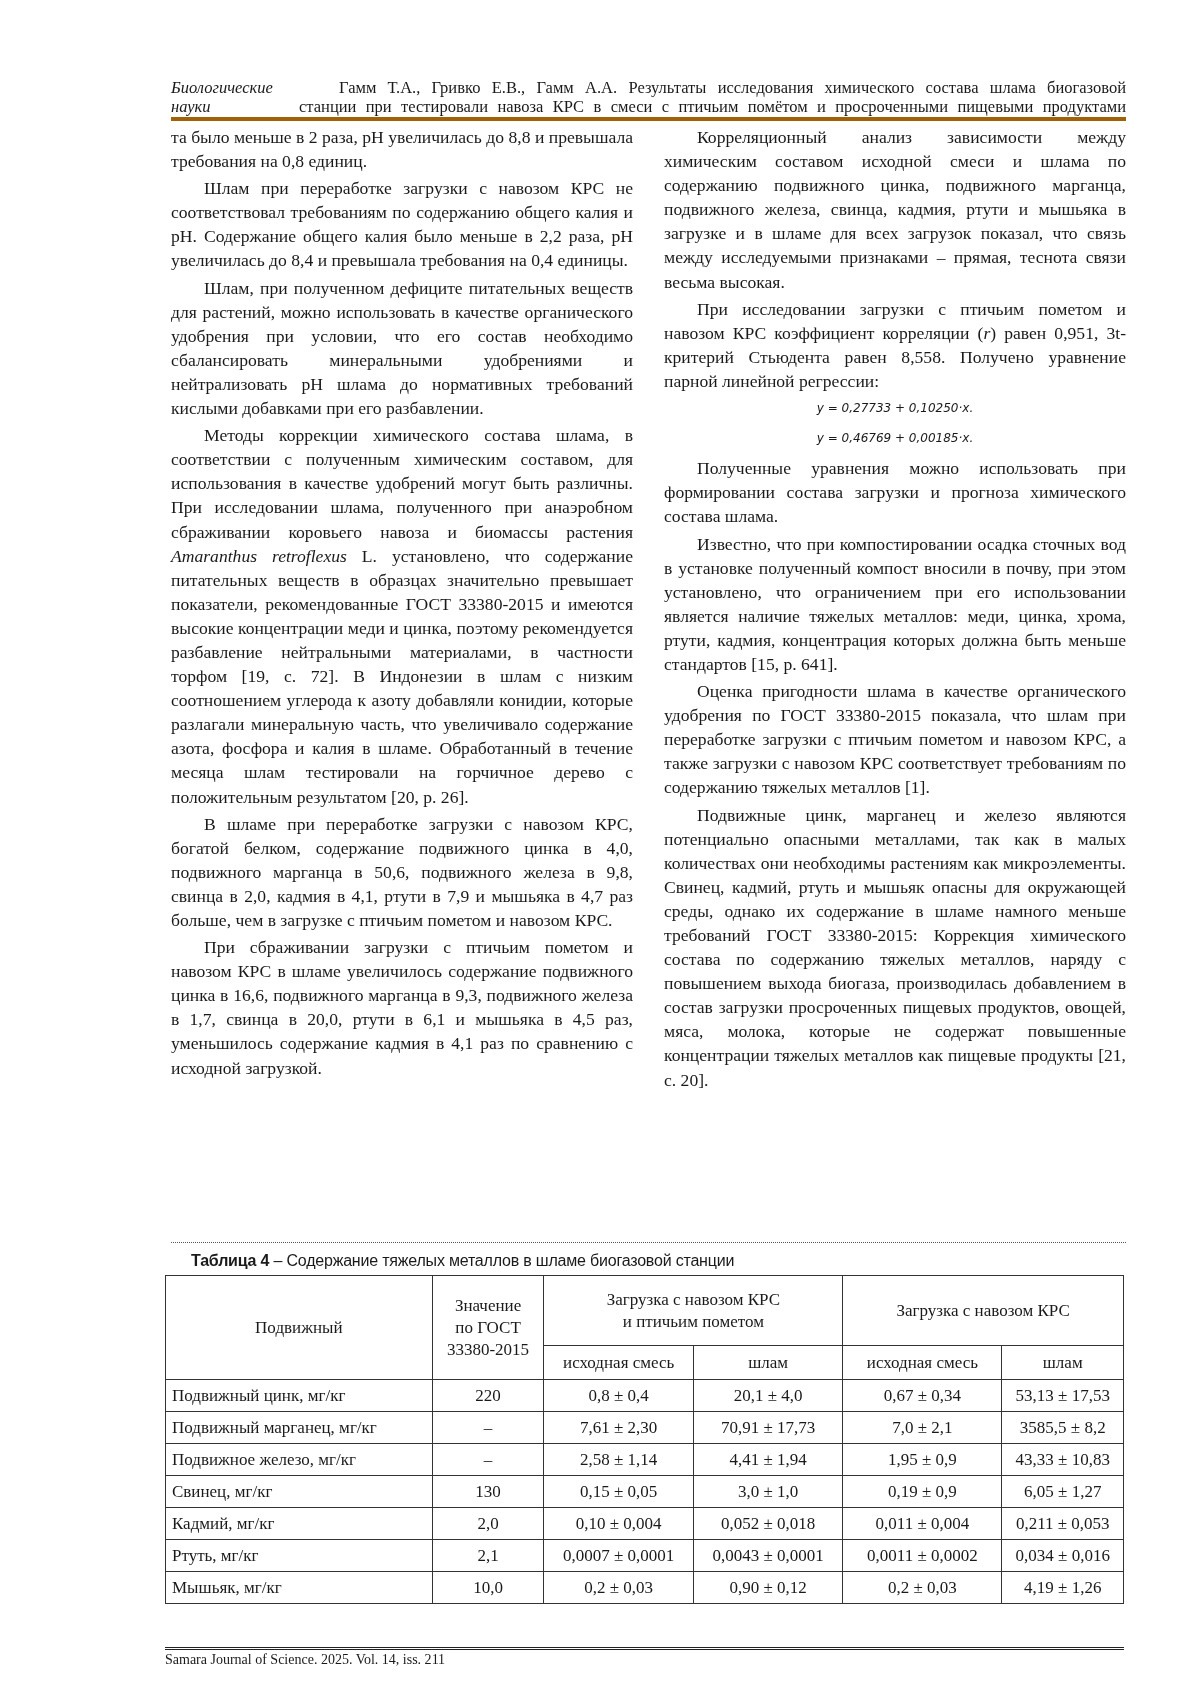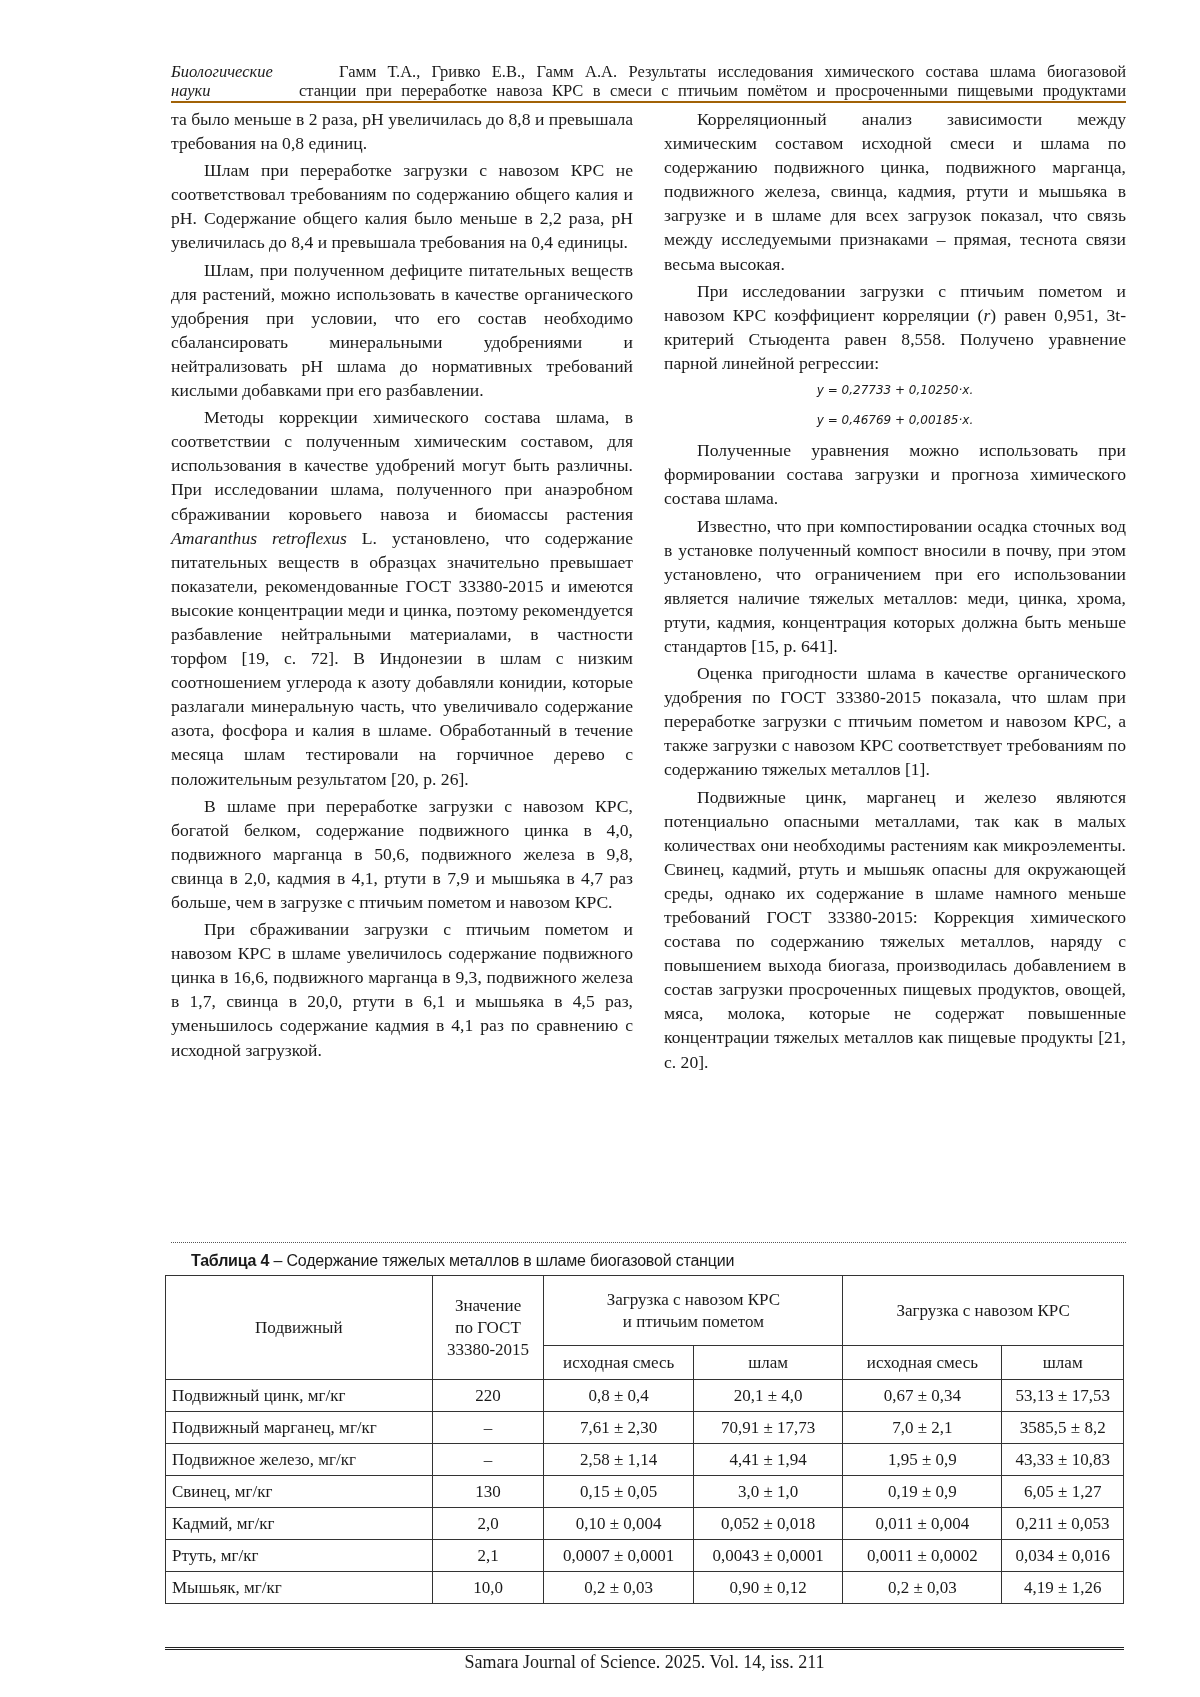--- a/index.html
+++ b/index.html
@@ -1,21 +1,21 @@
 <!DOCTYPE html>
 <html><head>
 <meta charset="utf-8">
 <style>
   html, body { margin: 0; padding: 0; background: #ffffff; }
   body { width: 1200px; height: 1697px; position: relative; overflow: hidden;
          font-family: "Liberation Serif", "DejaVu Serif", serif; color: #1a1a1a; }
   .page { position: absolute; left: 171px; top: 62px; width: 955px; }
 
   
-  .run-header { display: flex; font-size: 16.5px; line-height: 19px; border-bottom: 2px solid #a16207; padding-bottom: 1px; }
+  .run-header { display: flex; font-size: 16.5px; line-height: 19px; border-bottom: 4px solid #a16207; padding-bottom: 1px; margin-top: 16px; }
   .run-header .section { width: 128px; font-style: italic; }
   .run-header .title { flex: 1; text-align: justify; text-align-last: justify; }
   .run-header .title div:first-child { text-indent: 40px; }
   .run-header .section div, .run-header .title div { white-space: nowrap; }
 
   
   .columns { display: flex; justify-content: space-between; margin-top: 4px; }
   .col { width: 462px; font-size: 17.6px; line-height: 24.1px; text-align: justify; }
   .col p { margin: 0 0 3px 0; text-indent: 33px; hyphens: manual; }
   .col p.cont { text-indent: 0; }
@@ -28,35 +28,35 @@
   .table-caption b { font-weight: bold; }
   table.data { position: absolute; left: -6px; top: 1213px; width: 959px; border-collapse: collapse; font-size: 17px; }
   table.data td, table.data th { border: 1.5px solid #333; font-weight: normal; text-align: center; padding: 0 2px; white-space: nowrap; }
   table.data th { line-height: 22px; }
   table.data .h-top { height: 70px; }
   table.data .h-sub { height: 34px; }
   table.data td { height: 31px; }
   table.data td.label { text-align: left; padding-left: 6px; }
   .bottom-rule { position: absolute; left: -6px; top: 1585px; width: 959px; border-top: 3px double #222; }
 
-  .footer { position: absolute; left: -6px; top: 1590px; width: 959px; display: flex; justify-content: center; font-size: 18px; }
+  .footer { position: absolute; left: -6px; top: 1590px; width: 959px; display: flex; justify-content: flex-start; font-size: 14px; }
 </style>
 </head>
 <body>
 
 <div class="page">
 
   <div class="run-header">
     <div class="section">
       <div>Биологические</div>
       <div>науки</div>
     </div>
     <div class="title">
       <div>Гамм Т.А., Гривко Е.В., Гамм А.А. Результаты исследования химического состава шлама биогазовой</div>
-      <div>станции при переработке навоза КРС в смеси с птичьим помётом и просроченными пищевыми продуктами</div>
+      <div>станции при тестировали навоза КРС в смеси с птичьим помётом и просроченными пищевыми продуктами</div>
     </div>
   </div>
 
   <div class="columns">
     <div class="col" id="left-col">
         <p class="cont"><span>та было меньше в 2 раза, рН увеличилась до 8,8 и превышала требования на 0,8 единиц.</span></p>
         <p><span>Шлам при переработке загрузки с навозом КРС не соответствовал требованиям по содержанию общего калия и рН. Содержание общего калия было меньше в 2,2 раза, рН увеличилась до 8,4 и превышала требования на 0,4 единицы.</span></p>
         <p><span>Шлам, при полученном дефиците питательных веществ для растений, можно использовать в качестве органического удобрения при условии, что его состав необходимо сбалансировать минеральными удобрениями и нейтрализовать рН шлама до нормативных требований кислыми добавками при его разбавлении.</span></p>
         <p><span>Методы коррекции химического состава шлама, в соответствии с полученным химическим составом, для использования в качестве удобрений могут быть различны. При исследовании шлама, полученного при анаэробном сбраживании коровьего навоза и биомассы растения </span><i>Amaranthus retroflexus</i><span> L. установлено, что содержание питательных веществ в образцах значительно превышает показатели, рекомендованные ГОСТ 33380-2015 и имеются высокие концентрации меди и цинка, поэтому рекомендуется разбавление нейтральными материалами, в частности торфом [19, с. 72]. В Индонезии в шлам с низким соотношением углерода к азоту добавляли конидии, которые разлагали минеральную часть, что увеличивало содержание азота, фосфора и калия в шламе. Обработанный в течение месяца шлам тестировали на горчичное дерево с положительным результатом [20, p. 26].</span></p>
         <p><span>В шламе при переработке загрузки с навозом КРС, богатой белком, содержание подвижного цинка в 4,0, подвижного марганца в 50,6, подвижного железа в 9,8, свинца в 2,0, кадмия в 4,1, ртути в 7,9 и мышьяка в 4,7 раз больше, чем в загрузке с птичьим пометом и навозом КРС.</span></p>

